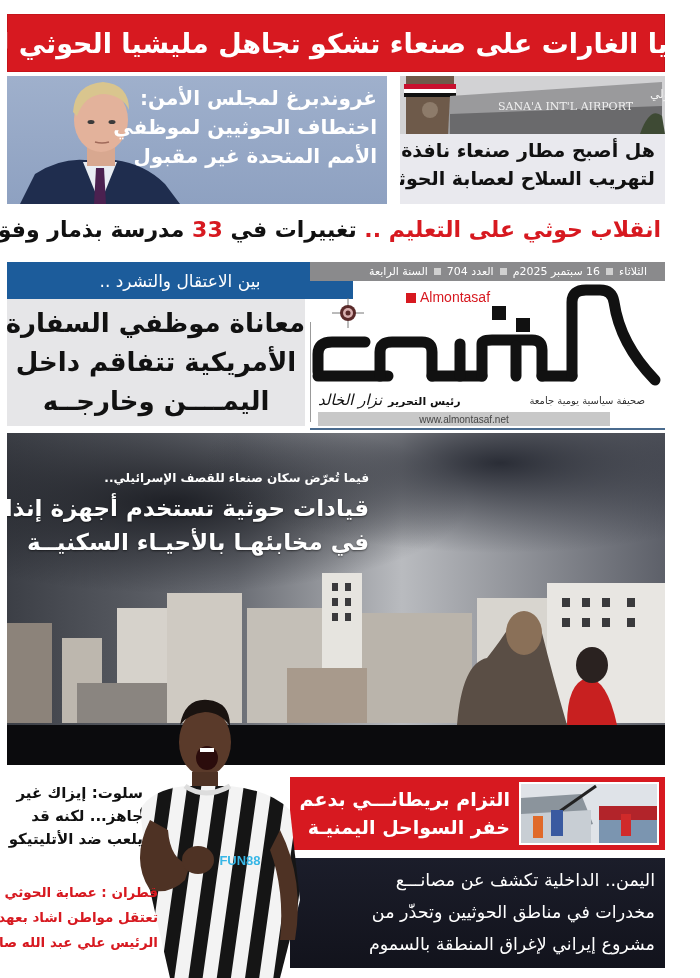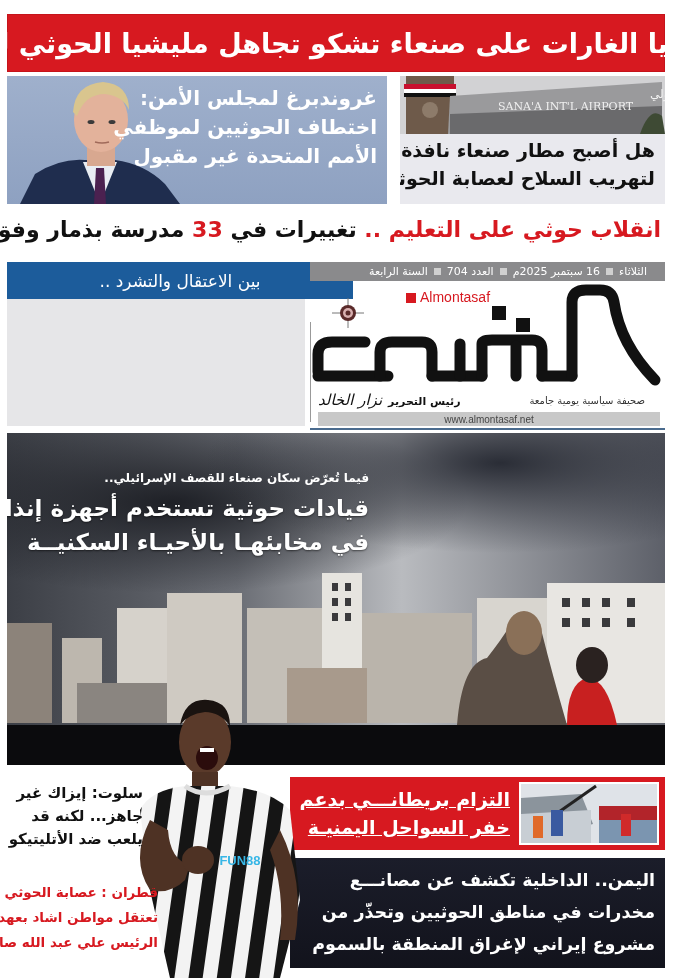--- a/index.html
+++ b/index.html
@@ -35,41 +35,41 @@
   #masthead { left: 310px; top: 262px; width: 355px; height: 168px; }
   #date-bar { right: 0; top: 0; width: 355px; height: 19px; background: #8a8a8c; color: #fff; font-size: 11px; display: flex; align-items: center; justify-content: flex-start; padding-right: 18px; gap: 6px; white-space: nowrap; }
   .sq { display: inline-block; width: 7px; height: 7px; background: #d0d0d0; }
   #logo-svg { left: 0; top: 22px; width: 355px; height: 105px; }
   #latin-name { left: 96px; top: 27px; font-family: "Liberation Sans", sans-serif; direction: ltr; color: #d71920; font-size: 14px; }
   #latin-sq { display: inline-block; width: 10px; height: 10px; background: #d71920; margin-right: 4px; vertical-align: -1px; }
   #tagline { right: 20px; top: 133px; font-size: 10px; color: #333; }
   #editor { left: 8px; top: 129px; display: flex; align-items: baseline; gap: 6px; color: #111; white-space: nowrap; }
   #editor-label { font-size: 11px; font-weight: bold; }
   #editor-name { font-size: 15px; font-style: italic; font-family: "DejaVu Serif", serif; }
-  #url-bar { left: 8px; top: 150px; width: 342px; height: 14px; background: #c8c8c8; color: #444; font-size: 10px; font-family: "Liberation Sans", sans-serif; direction: ltr; display: flex; align-items: center; justify-content: center; }
+  #url-bar { left: 8px; top: 150px; width: 292px; height: 14px; background: #c8c8c8; color: #444; font-size: 10px; font-family: "Liberation Sans", sans-serif; direction: ltr; display: flex; align-items: center; justify-content: center; }
   #masthead-rule { left: 0; top: 166px; width: 355px; height: 2px; background: #4a6b8e; }
   #masthead-vrule { left: 0; top: 60px; width: 1px; height: 100px; background: #999; }
 
   
   #main-photo { left: 7px; top: 433px; width: 658px; height: 332px; overflow: hidden; background: #6d7076; }
   #main-photo-svg { left: 0; top: 0; width: 658px; height: 332px; }
   #main-kicker { right: 296px; top: 38px; color: #fff; font-weight: bold; font-size: 12px; white-space: nowrap; }
   #main-headline { right: 296px; top: 58px; color: #fff; font-weight: bold; font-size: 23px; line-height: 34px; text-align: right; text-shadow: 0 1px 2px rgba(0,0,0,0.5); }
 
   
   #slot-text { left: 8px; top: 782px; width: 135px; font-weight: bold; font-size: 15px; line-height: 23px; color: #111; text-align: right; }
   #qatran-text { left: 8px; top: 880px; width: 150px; font-weight: bold; font-size: 13.5px; line-height: 25px; color: #d71920; text-align: right; }
   #player { left: 130px; top: 690px; width: 190px; height: 288px; }
 
   #coast-box { left: 290px; top: 777px; width: 375px; height: 73px; background: #d71920; }
   #coast-photo { right: 6px; top: 5px; width: 140px; height: 63px; background: linear-gradient(180deg,#eef0f3 0%,#c7ccd3 100%); border: 2px solid #fff; overflow: hidden; }
-  #coast-text { right: 155px; top: 8px; color: #fff; font-weight: bold; font-size: 19px; line-height: 28px; text-align: right; text-decoration: underline; }
+  #coast-text { right: 155px; top: 8px; color: #fff; font-weight: bold; font-size: 19px; line-height: 28px; text-align: right; }
 
   #drugs-box { left: 290px; top: 858px; width: 375px; height: 110px; background: linear-gradient(180deg,#1b1d2a 0%,#12131c 100%); }
-  #drugs-text { right: 10px; top: 6px; color: #fff; font-weight: bold; font-size: 17.5px; line-height: 32px; text-align: right; white-space: nowrap; }
+  #drugs-text { right: 10px; top: 6px; color: #fff; font-weight: normal; font-size: 17.5px; line-height: 32px; text-align: right; white-space: nowrap; }
 </style>
 </head>
 <body>
 
 <div id="top-banner" class="abs">
   <span>أسر ضحايا الغارات على صنعاء تشكو تجاهل مليشيا الحوثي لمعاناتهم</span>
 </div>
 
 <div id="grundberg-panel" class="abs">
   <svg id="grundberg-photo" class="abs" viewBox="0 0 170 128">
@@ -126,20 +126,25 @@
   <span>&nbsp;</span>
   <span class="black">تغييرات في</span>
   <span>&nbsp;</span>
   <span class="red">33</span>
   <span>&nbsp;</span>
   <span class="black">مدرسة بذمار وفق أجندات طائفية</span>
 </div>
 
 <div id="embassy-box" class="abs">
   <div id="embassy-header" class="abs">بين الاعتقال والتشرد ..</div>
+  <div id="embassy-text" class="abs">
+    <span class="line">معاناة موظفي السفارة</span>
+    <span class="line">الأمريكية تتفاقم داخل</span>
+    <span class="line">اليمــــن وخارجــه</span>
+  </div>
 </div>
 
 <div id="masthead" class="abs">
   <div id="date-bar" class="abs">
     <span>الثلاثاء</span>
     <span class="sq"></span>
     <span>16 سبتمبر 2025م</span>
     <span class="sq"></span>
     <span>العدد 704</span>
     <span class="sq"></span>

